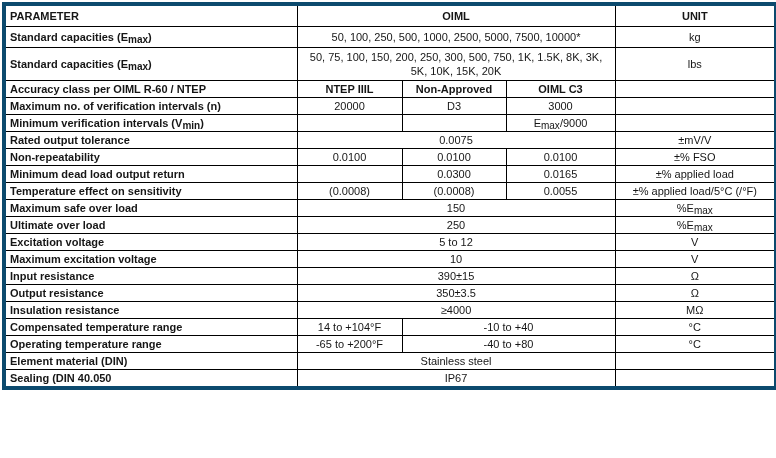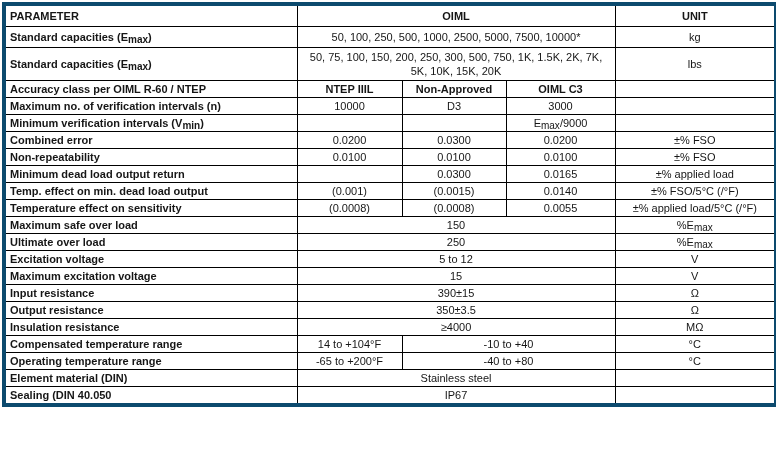--- a/index.html
+++ b/index.html
@@ -64,82 +64,73 @@
     </tr>
 
     <tr class="row-h-med">
       <td class="param">Standard capacities (E<sub>max</sub>)</td>
       <td class="center" colspan="3">50, 100, 250, 500, 1000, 2500, 5000, 7500, 10000*</td>
       <td class="center">kg</td>
     </tr>
 
     <tr class="row-h-tall">
       <td class="param">Standard capacities (E<sub>max</sub>)</td>
-      <td class="center" colspan="3">50, 75, 100, 150, 200, 250, 300, 500, 750, 1K, 1.5K, 2K, 7K, 5K, 10K, 15K, 20K</td>
+      <td class="center" colspan="3">50, 75, 100, 150, 200, 250, 300, 500, 750, 1K, 1.5K, 8K, 3K, 5K, 10K, 15K, 20K</td>
       <td class="center">lbs</td>
     </tr>
 
     <tr>
       <td class="param">Accuracy class per OIML R-60 / NTEP</td>
       <td class="center bold">NTEP IIIL</td>
       <td class="center bold">Non-Approved</td>
       <td class="center bold">OIML C3</td>
       <td class="center"></td>
     </tr>
 
     <tr>
       <td class="param">Maximum no. of verification intervals (n)</td>
-      <td class="center">10000</td>
+      <td class="center">20000</td>
       <td class="center">D3</td>
       <td class="center">3000</td>
       <td class="center"></td>
     </tr>
 
     <tr>
       <td class="param">Minimum verification intervals (V<sub>min</sub>)</td>
       <td class="center"></td>
       <td class="center"></td>
       <td class="center">E<sub>max</sub>/9000</td>
       <td class="center"></td>
     </tr>
 
 
-
-
-    <tr>
-      <td class="param">Combined error</td>
-      <td class="center">0.0200</td>
-      <td class="center">0.0300</td>
-      <td class="center">0.0200</td>
-      <td class="center">±% FSO</td>
-    </tr>
+    <tr>
+      <td class="param">Rated output tolerance</td>
+      <td class="center" colspan="3">0.0075</td>
+      <td class="center">±mV/V</td>
+    </tr>
+
+
 
     <tr>
       <td class="param">Non-repeatability</td>
       <td class="center">0.0100</td>
       <td class="center">0.0100</td>
       <td class="center">0.0100</td>
       <td class="center">±% FSO</td>
     </tr>
 
     <tr>
       <td class="param">Minimum dead load output return</td>
       <td class="center"></td>
       <td class="center">0.0300</td>
       <td class="center">0.0165</td>
       <td class="center">±% applied load</td>
     </tr>
 
-    <tr>
-      <td class="param">Temp. effect on min. dead load output</td>
-      <td class="center">(0.001)</td>
-      <td class="center">(0.0015)</td>
-      <td class="center">0.0140</td>
-      <td class="center">±% FSO/5°C (/°F)</td>
-    </tr>
 
     <tr>
       <td class="param">Temperature effect on sensitivity</td>
       <td class="center">(0.0008)</td>
       <td class="center">(0.0008)</td>
       <td class="center">0.0055</td>
       <td class="center">±% applied load/5°C (/°F)</td>
     </tr>
 
     <tr>
@@ -155,21 +146,21 @@
     </tr>
 
     <tr>
       <td class="param">Excitation voltage</td>
       <td class="center" colspan="3">5 to 12</td>
       <td class="center">V</td>
     </tr>
 
     <tr>
       <td class="param">Maximum excitation voltage</td>
-      <td class="center" colspan="3">15</td>
+      <td class="center" colspan="3">10</td>
       <td class="center">V</td>
     </tr>
 
     <tr>
       <td class="param">Input resistance</td>
       <td class="center" colspan="3">390±15</td>
       <td class="center">Ω</td>
     </tr>
 
     <tr>

